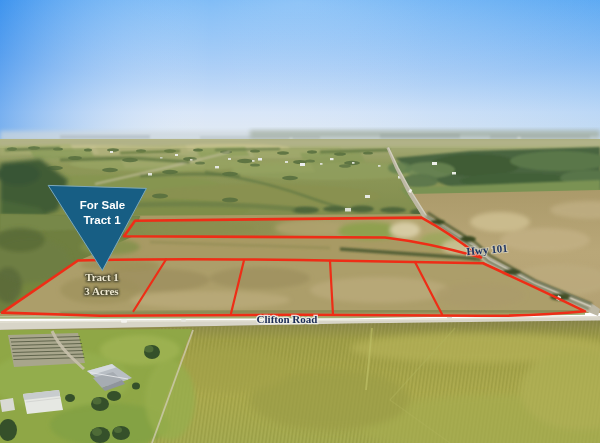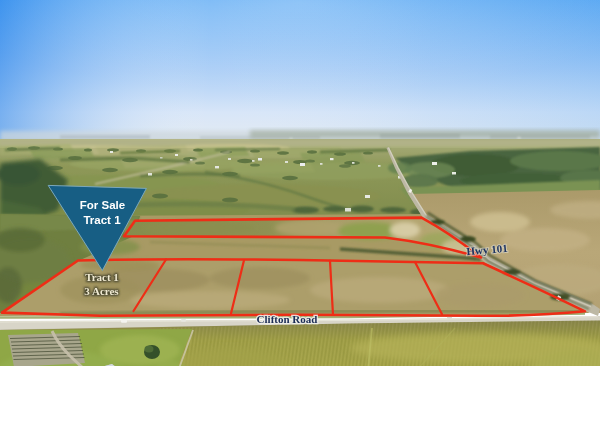--- a/index.html
+++ b/index.html
@@ -1,16 +1,16 @@
 <!DOCTYPE html>
 <html><head>
 <meta charset="utf-8">
 <style>
   html,body{margin:0;padding:0;}
-  #scene{width:600px;height:366px;overflow:hidden;position:relative;font-family:"Liberation Sans",sans-serif;}
+  #scene{width:600px;height:443px;overflow:hidden;position:relative;font-family:"Liberation Sans",sans-serif;}
 </style>
 </head>
 <body>
 <div id="scene">
 <svg width="600" height="443" viewBox="0 0 600 443" xmlns="http://www.w3.org/2000/svg">
 <defs>
   <linearGradient id="sky" x1="0" y1="0" x2="0" y2="1">
     <stop offset="0" stop-color="#5fabf4"></stop>
     <stop offset="0.45" stop-color="#a7ccf6"></stop>
     <stop offset="0.75" stop-color="#d8e6f8"></stop>

